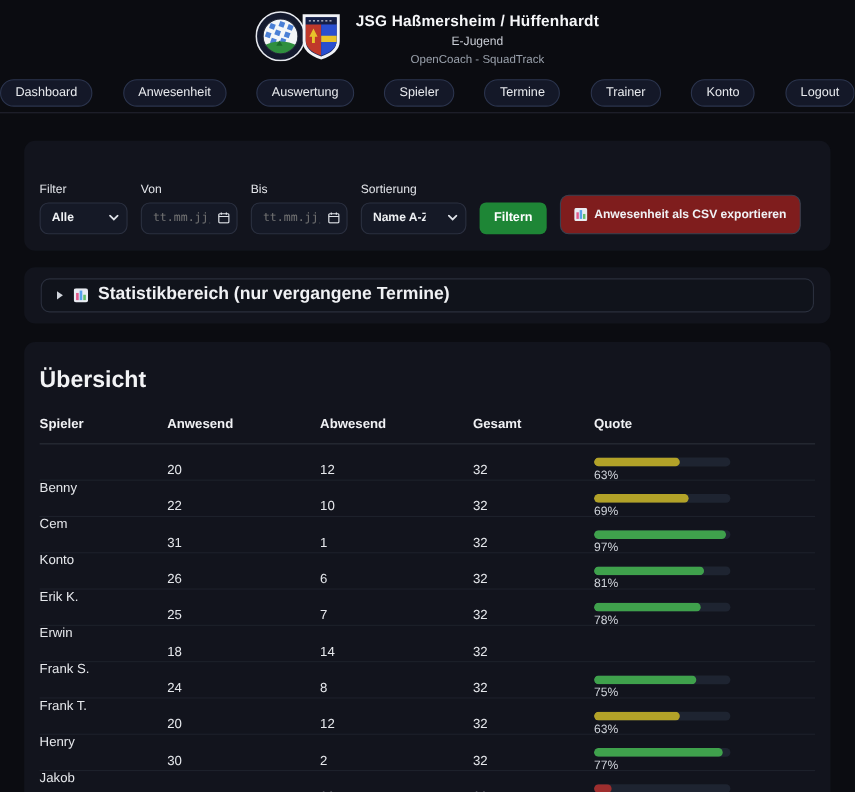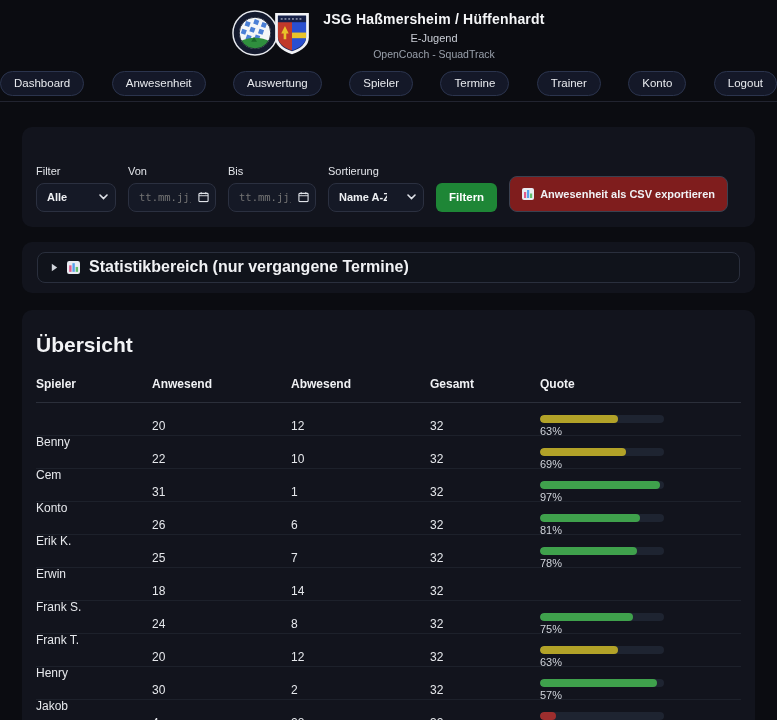--- a/index.html
+++ b/index.html
@@ -335,21 +335,21 @@
   </div>
         <div class="trow">
     <span class="player-name">Jakob</span>
     <span>30</span>
     <span>2</span>
     <span>32</span>
     <span class="quote-cell">
       <span class="bar-track">
         <span class="bar-fill" style="display: block; width: 94%; background: rgb(63, 161, 76);"></span>
       </span>
-      <span class="quote-label">57%</span>
+      <span class="quote-label">77%</span>
     </span>
   </div>
         <div class="trow">
     <span class="player-name">Jason</span>
     <span>4</span>
     <span>28</span>
     <span>32</span>
     <span class="quote-cell">
       <span class="bar-track">
         <span class="bar-fill" style="display: block; width: 13%; background: rgb(158, 46, 46);"></span>

